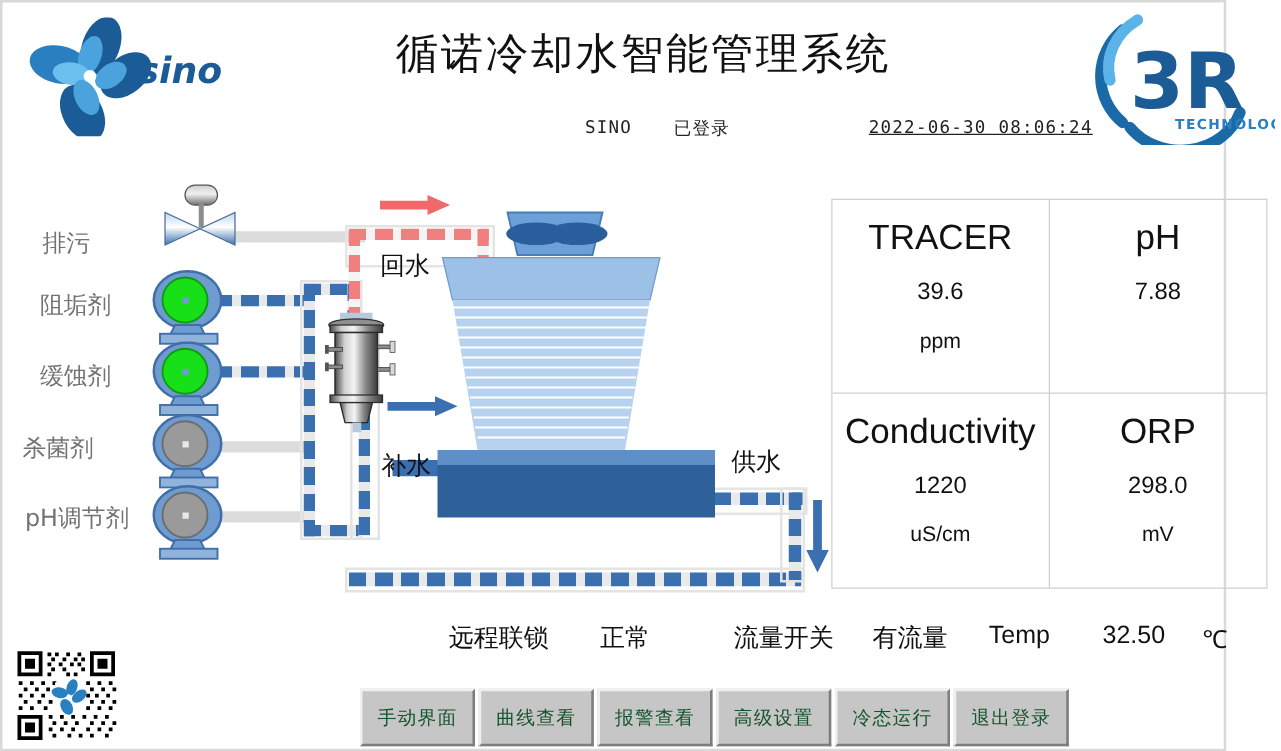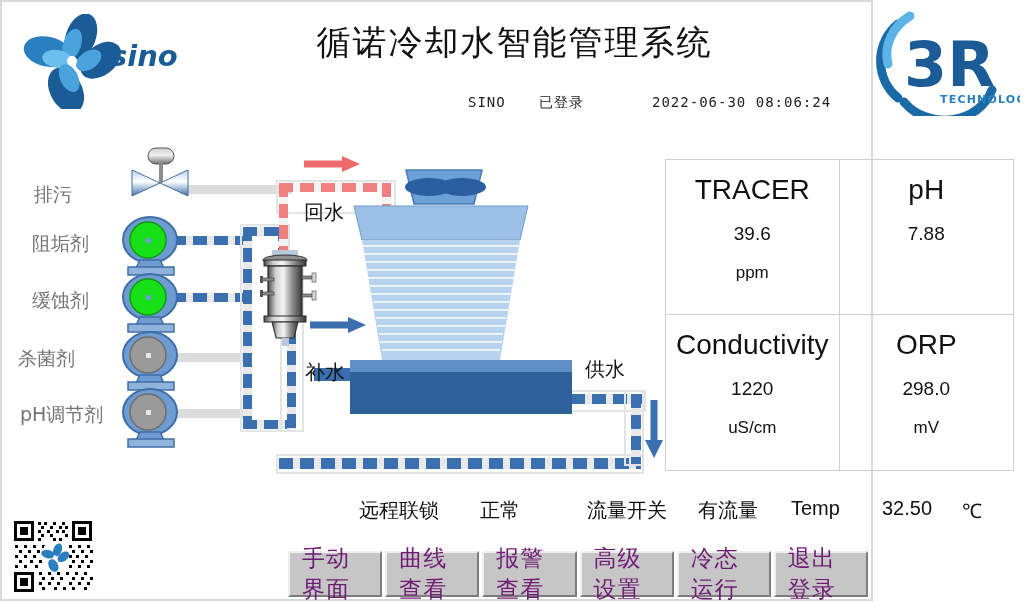--- a/index.html
+++ b/index.html
@@ -1,29 +1,29 @@
 <!DOCTYPE html>
 <html><head>
 <meta charset="utf-8">
 <style>
   html,body{margin:0;padding:0;background:#fff;}
   body{width:1025px;height:601px;overflow:hidden;
        font-family:"Liberation Sans","DejaVu Sans",sans-serif;}
-  #app{position:relative;width:873px;height:601px;background:#ffffff;
+  #app{position:relative;width:981px;height:601px;background:#ffffff;
        border:2px solid #d9d9d9;box-sizing:border-box;}
 
   
   #title{position:absolute;left:0;top:18px;width:1025px;text-align:center;
          font-size:34px;color:#111;letter-spacing:2px;font-family:"DejaVu Sans",sans-serif;}
   #statusline{position:absolute;top:92px;left:0;width:1025px;height:20px;}
   #statusline span{position:absolute;font-size:14px;color:#222;
          font-family:"DejaVu Sans Mono","Liberation Mono",monospace;letter-spacing:1px;}
   #user-name{left:466px;}
   #login-state{left:537px;font-family:"DejaVu Sans",sans-serif !important;}
-  #datetime{left:650px;}
+  #datetime{left:693px;text-decoration:underline;}
 
   
   #sino-logo{position:absolute;left:12px;top:12px;width:200px;height:95px;}
   #sino-logo svg{display:block;}
   
   #r3-logo{position:absolute;left:862px;top:4px;width:156px;height:110px;}
 
   
   .dev-label{position:absolute;font-size:19px;color:#737373;
              font-family:"DejaVu Sans",sans-serif;white-space:nowrap;}
@@ -62,21 +62,21 @@
   #s4{left:696px;} #s5{left:789px;font-family:"Liberation Sans",sans-serif !important;}
   #s6{left:880px;font-family:"Liberation Sans",sans-serif !important;}
   #s7{left:960px;font-family:"Liberation Sans",sans-serif !important;}
 
   
   #buttonbar{position:absolute;left:286px;top:549px;height:46px;display:flex;}
   .btn{height:46px;background:#c6c6c6;border-top:2px solid #efefef;
        border-left:2px solid #efefef;border-right:2px solid #7d7d7d;
        border-bottom:2px solid #7d7d7d;box-sizing:border-box;
        display:flex;align-items:center;justify-content:center;
-       font-size:23px;color:#701a75;font-family:"DejaVu Sans",sans-serif;
+       font-size:15px;color:#14532d;font-family:"DejaVu Sans",sans-serif;
        padding:0 12px;margin-right:3px;cursor:pointer;letter-spacing:1px;}
 
   
   #qr{position:absolute;left:8px;top:515px;width:88px;height:80px;}
 </style>
 </head>
 <body>
 
 <div id="app">
 

